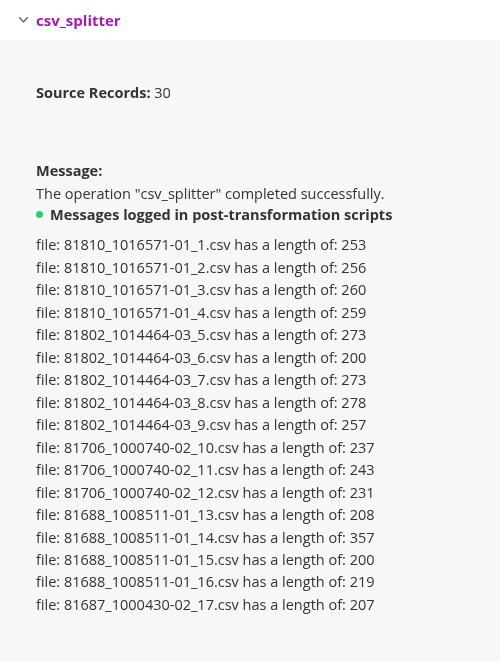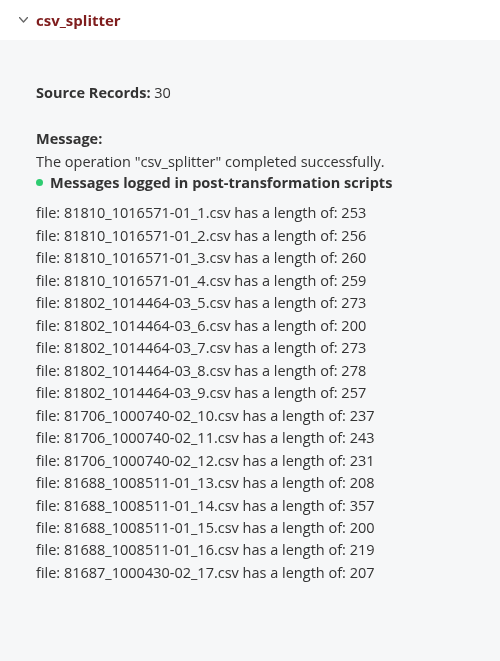--- a/index.html
+++ b/index.html
@@ -22,29 +22,29 @@
       height: 10px;
       margin-right: 8px;
       display: flex;
       align-items: center;
       justify-content: center;
     }
     .chevron svg { display: block; }
     .title {
       font-weight: 700;
       font-size: 15px;
-      color: #7f1d1d;
+      color: #a21caf;
     }
     .content {
       background: #f6f7f8;
       padding: 42px 30px 20px 36px;
       height: calc(661px - 40px);
       overflow: hidden;
     }
-    .records { margin-bottom: 24px; }
+    .records { margin-bottom: 56px; }
     .records-row { font-size: 14.5px; line-height: 1.55; }
     .records-row strong { font-weight: 700; }
     .message-block { font-size: 14.5px; line-height: 1.55; }
     .message-block .label { font-weight: 700; display: block; }
     .logs-header {
       display: flex;
       align-items: center;
       font-weight: 700;
       font-size: 14.5px;
       margin-bottom: 10px;

